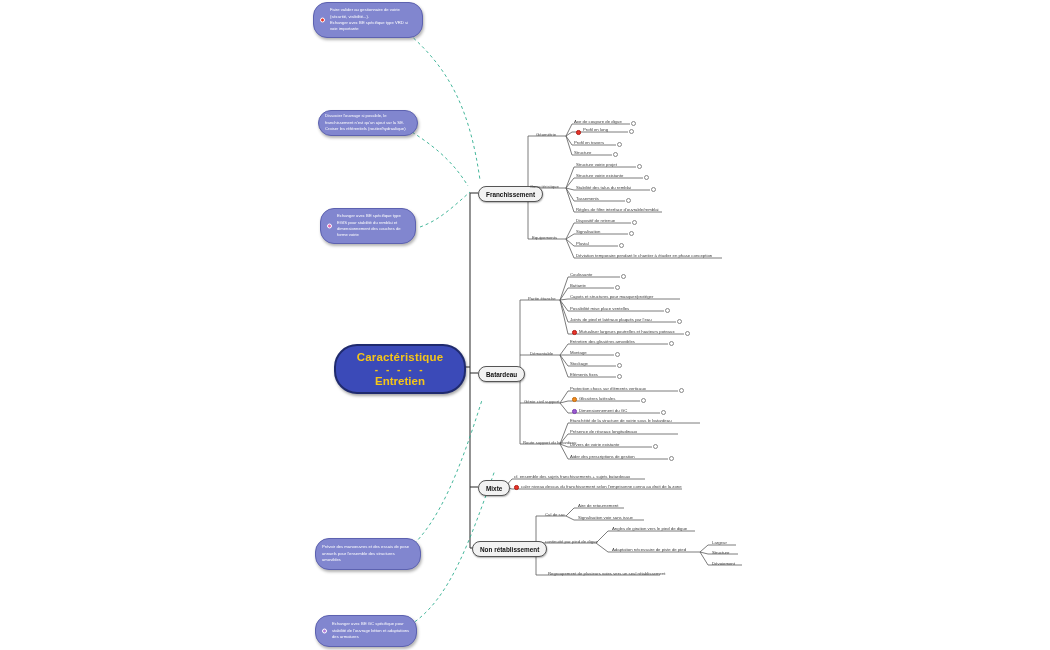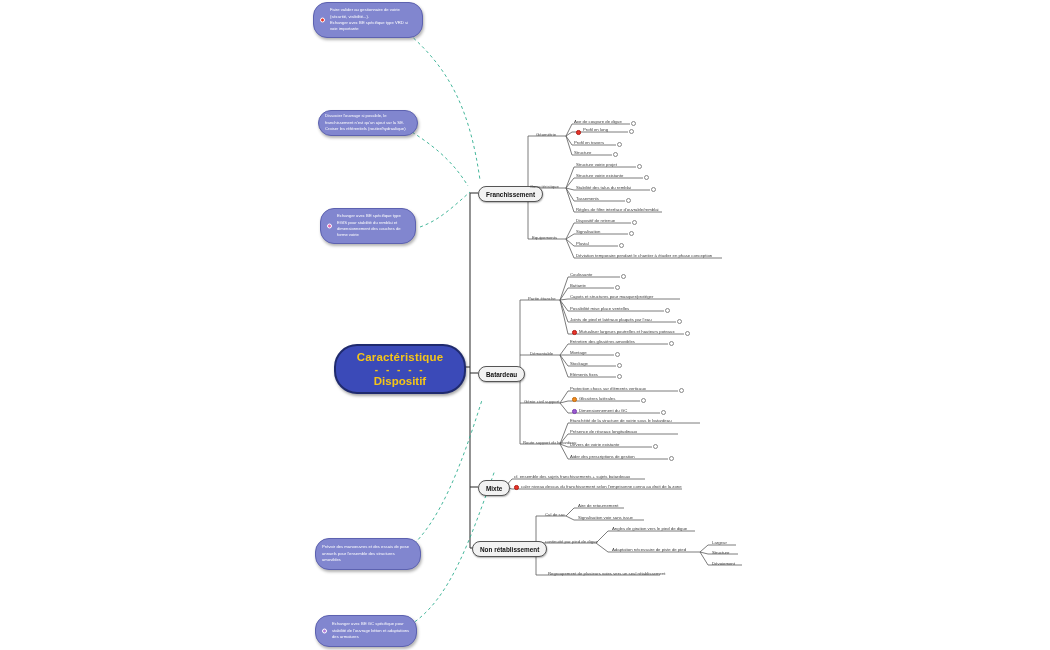--- a/index.html
+++ b/index.html
@@ -145,21 +145,21 @@
       <path d="M412 132 C440 150 455 165 468 186"></path>
       <path d="M420 227 C440 220 455 205 470 192"></path>
       <path d="M410 548 C440 520 460 470 482 400"></path>
       <path d="M410 625 C450 600 470 540 495 470"></path>
     </g>
   </svg>
 
   <div class="root">
     <div class="l1">Caractéristique</div>
     <div class="dash">- - - - -</div>
-    <div class="l2">Dispositif</div>
+    <div class="l2">Entretien</div>
   </div>
 
   <div class="pill" style="left:478px;top:186px;">
     <span>Franchissement</span>
   </div>
   <div class="pill" style="left:478px;top:366px;">
     <span>Batardeau</span>
   </div>
   <div class="pill" style="left:478px;top:480px;">
     <span>Mixte</span>

